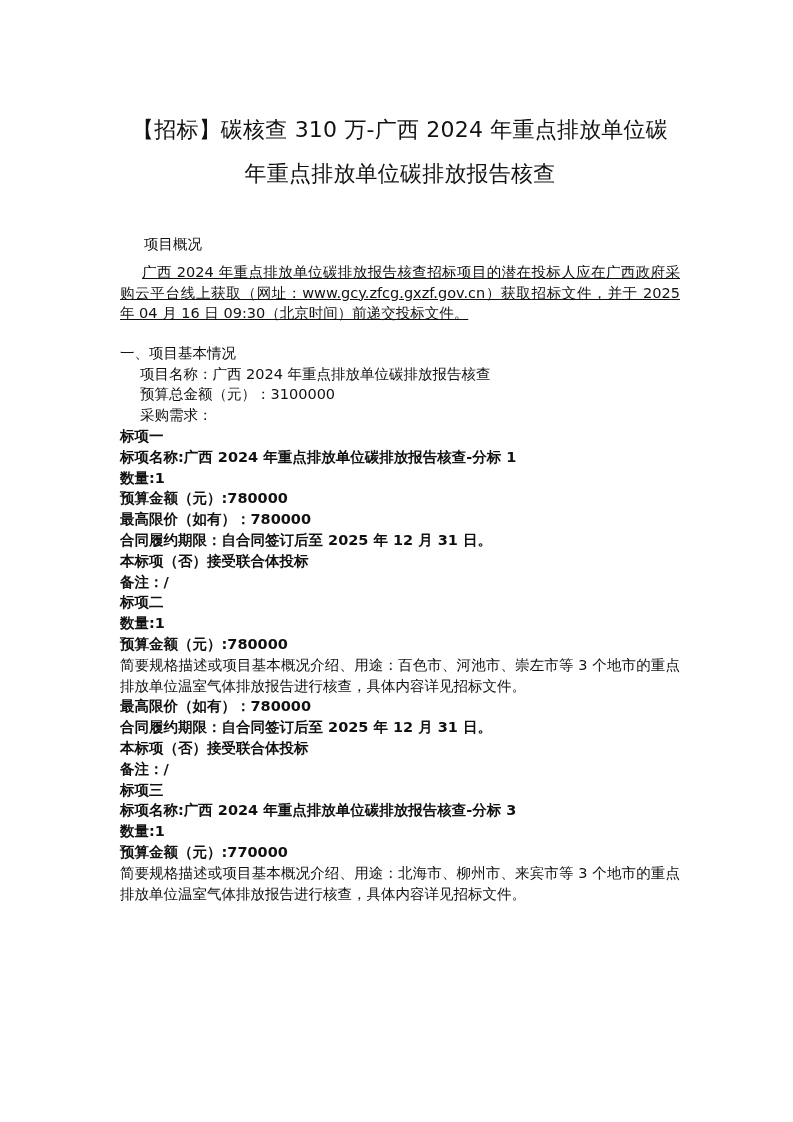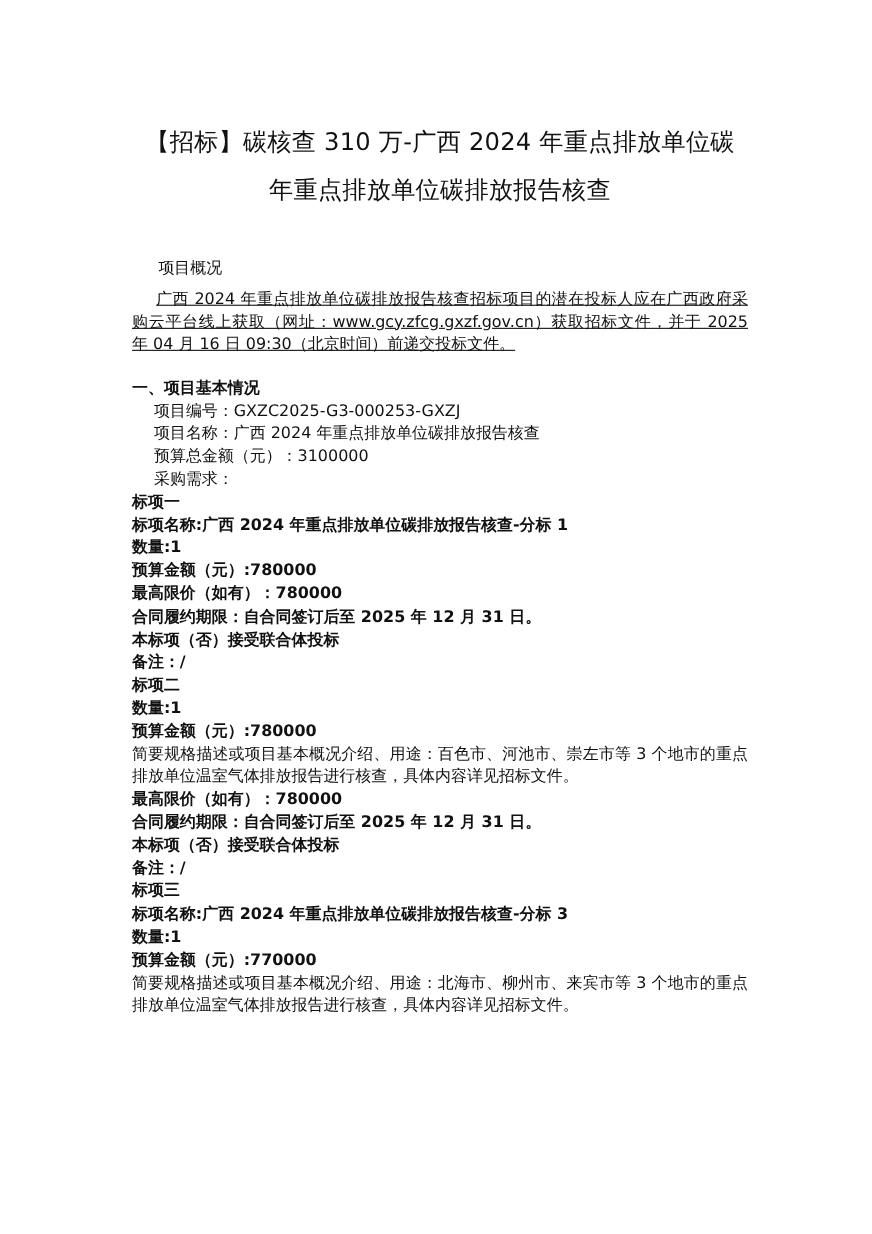--- a/index.html
+++ b/index.html
@@ -40,21 +40,21 @@
     font-size: 14.5px;
     line-height: 20.6px;
     text-indent: 22px;
     text-align: justify;
     text-decoration: underline;
   }
   .section-heading {
     margin-top: 19px;
     font-size: 14.5px;
     line-height: 20.8px;
-    font-weight: bold;
+    font-weight: normal;
   }
   .info-line {
     font-size: 14.5px;
     line-height: 20.8px;
     padding-left: 20px;
   }
   .lot-line {
     font-size: 14.5px;
     line-height: 20.8px;
     font-weight: bold;
@@ -73,21 +73,20 @@
   <h1 class="doc-title">
     <div>【招标】碳核查 310 万-广西 2024 年重点排放单位碳</div>
     <div>年重点排放单位碳排放报告核查</div>
   </h1>
 
   <div class="section-overview-heading">项目概况</div>
 
   <div class="intro-para">广西 2024 年重点排放单位碳排放报告核查招标项目的潜在投标人应在广西政府采购云平台线上获取（网址：www.gcy.zfcg.gxzf.gov.cn）获取招标文件，并于 2025 年 04 月 16 日 09:30（北京时间）前递交投标文件。</div>
 
   <div class="section-heading">一、项目基本情况</div>
-  <div class="info-line">项目编号：GXZC2025-G3-000253-GXZJ</div>
   <div class="info-line">项目名称：广西 2024 年重点排放单位碳排放报告核查</div>
   <div class="info-line">预算总金额（元）：3100000</div>
   <div class="info-line">采购需求：</div>
 
   <div>
     <div class="lot-line">标项一</div>
     <div class="lot-line">标项名称:广西 2024 年重点排放单位碳排放报告核查-分标 1</div>
     <div class="lot-line">数量:1</div>
     <div class="lot-line">预算金额（元）:780000</div>
     <div class="lot-line">最高限价（如有）：780000</div>

